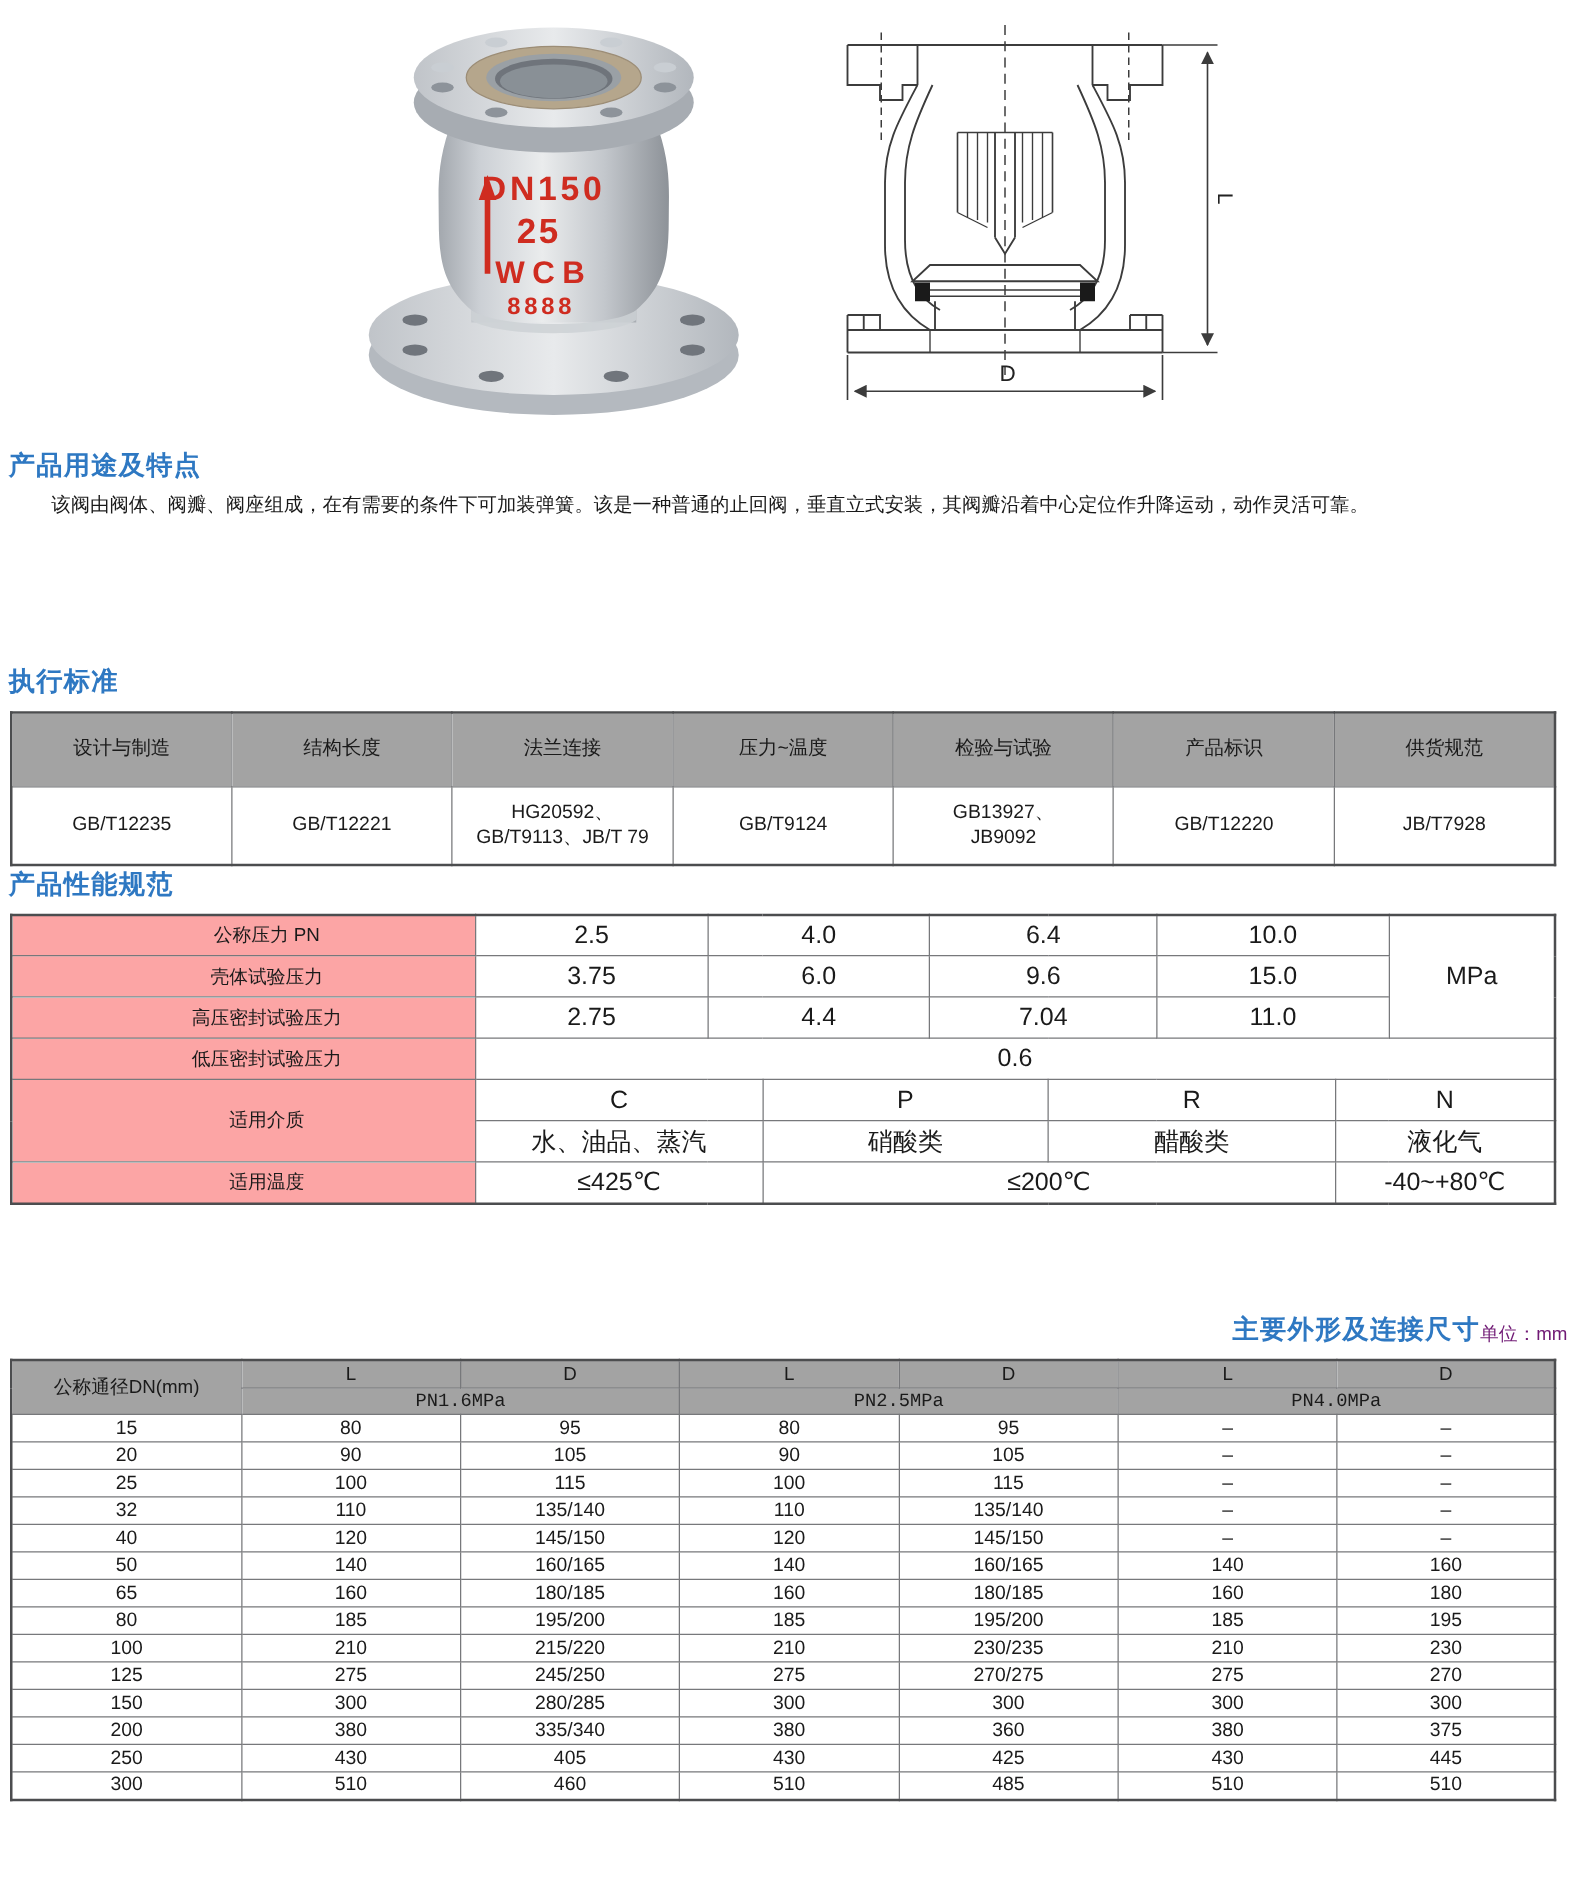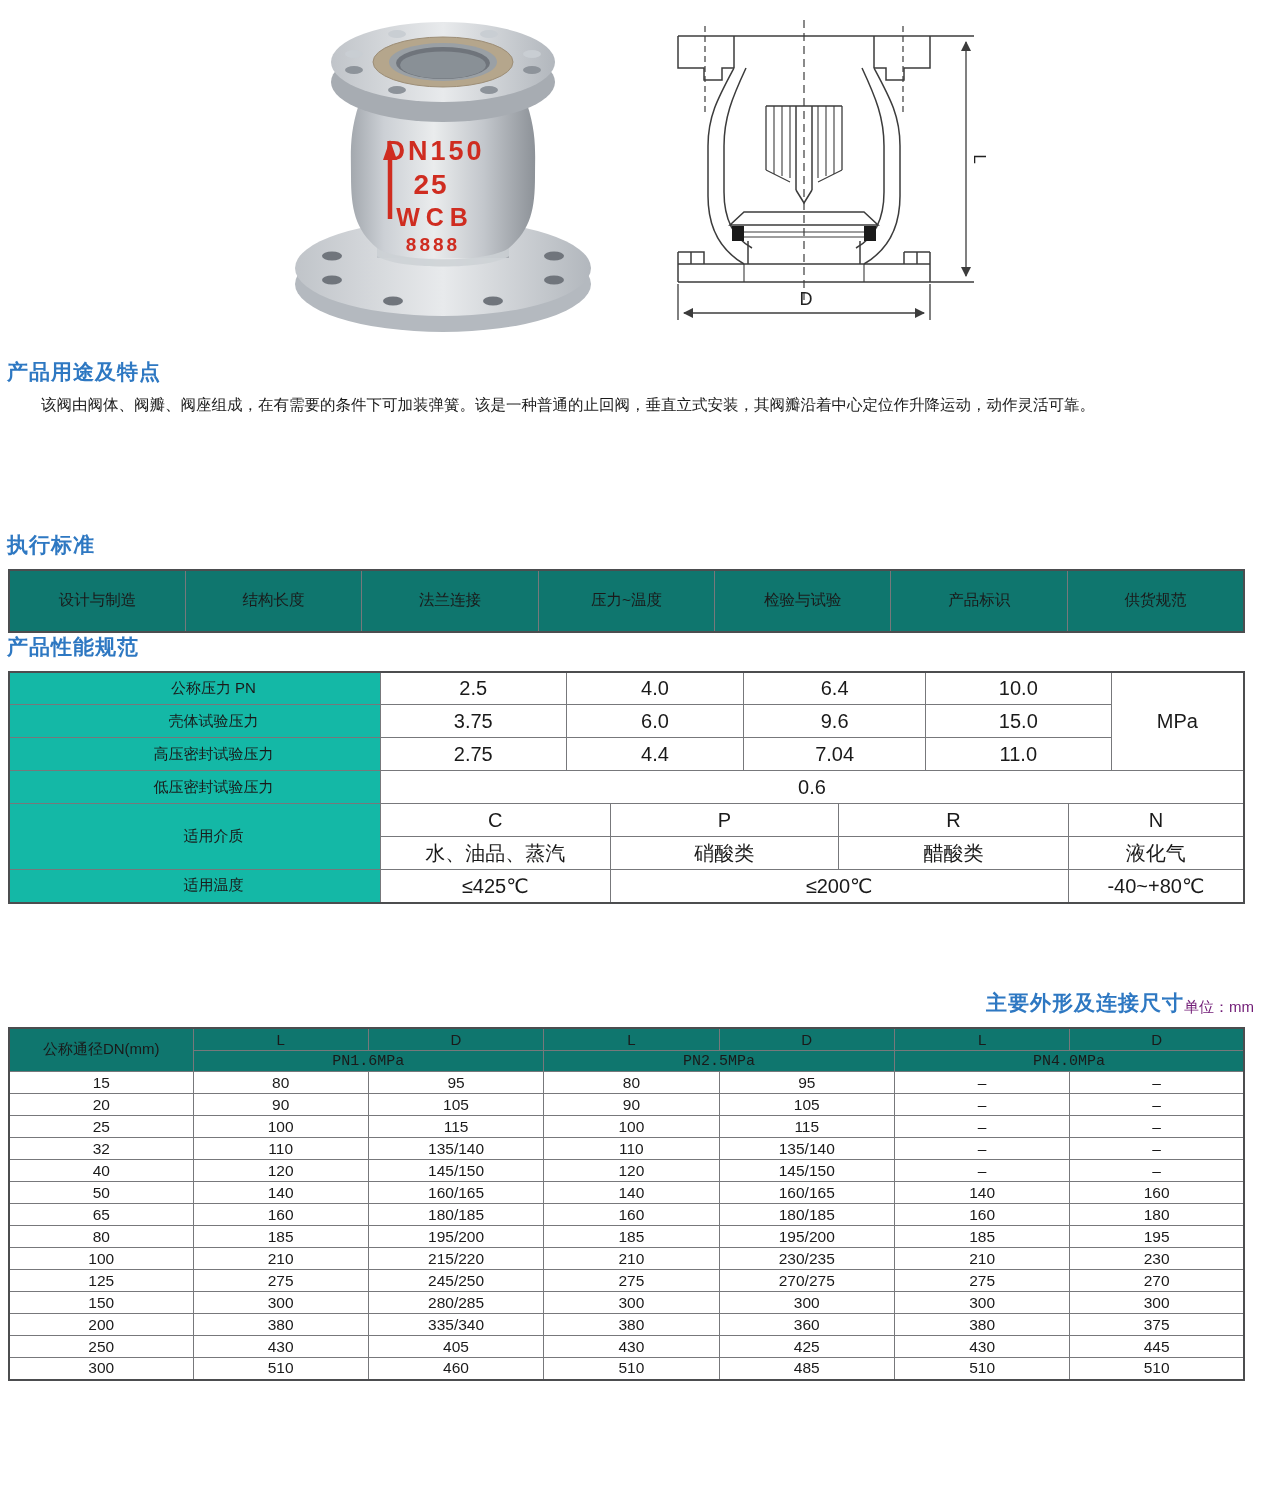--- a/index.html
+++ b/index.html
@@ -23,29 +23,29 @@
   .unit-label { font-size: 15px; color:#701a75; }
 
   table.data {
     border-collapse: collapse; width: 1237px; margin: 10px 0 0 8px;
     table-layout: fixed; border: 2px solid #4c4d4f;
   }
   table.data td {
     border: 1px solid #77787b; text-align: center; vertical-align: middle;
     padding: 0 2px; overflow: hidden;
   }
-  .hdr { background: #0f766e; }
+  .hdr { background: #a3a3a3; }
   .val { background: #ffffff; }
 
   #standards-table td { font-size: 15.5px; white-space: pre-line; line-height: 1.35; }
   #standards-table tr:first-child td { height: 60px; }
   #standards-table tr:last-child  td { height: 62px; }
 
   #performance-table td { height: 33px; font-size: 20px; }
-  #performance-table .lbl { background: #14b8a6; font-size: 15px; padding-left: 39px; }
+  #performance-table .lbl { background: #fca5a5; font-size: 15px; padding-left: 39px; }
 
   #dims-table td { height: 22px; font-size: 15.5px; }
   #dims-table .hdr { font-size: 15px; }
   #dims-table tr.hrow1 td { height: 23px; }
   #dims-table tr.hrow2 td { height: 21px; font-family: Liberation Mono, monospace; }
 </style>
 </head>
 <body>
 
 <div class="figures">
@@ -184,20 +184,31 @@
     <tbody>
       <tr>
         <td class="hdr">设计与制造</td>
         <td class="hdr">结构长度</td>
         <td class="hdr">法兰连接</td>
         <td class="hdr">压力~温度</td>
         <td class="hdr">检验与试验</td>
         <td class="hdr">产品标识</td>
         <td class="hdr">供货规范</td>
       </tr>
+      <tr>
+        <td class="val">GB/T12235</td>
+        <td class="val">GB/T12221</td>
+        <td class="val">HG20592、
+GB/T9113、JB/T 79</td>
+        <td class="val">GB/T9124</td>
+        <td class="val">GB13927、
+JB9092</td>
+        <td class="val">GB/T12220</td>
+        <td class="val">JB/T7928</td>
+      </tr>
     </tbody>
   </table>
 
 <h2 class="sec sec-perf">产品性能规范</h2>
 <table class="data" id="performance-table">
     <colgroup>
       <col style="width: 30.07%;">
       <col style="width: 15.04%;">
       <col style="width: 3.56%;">
       <col style="width: 10.83%;">

